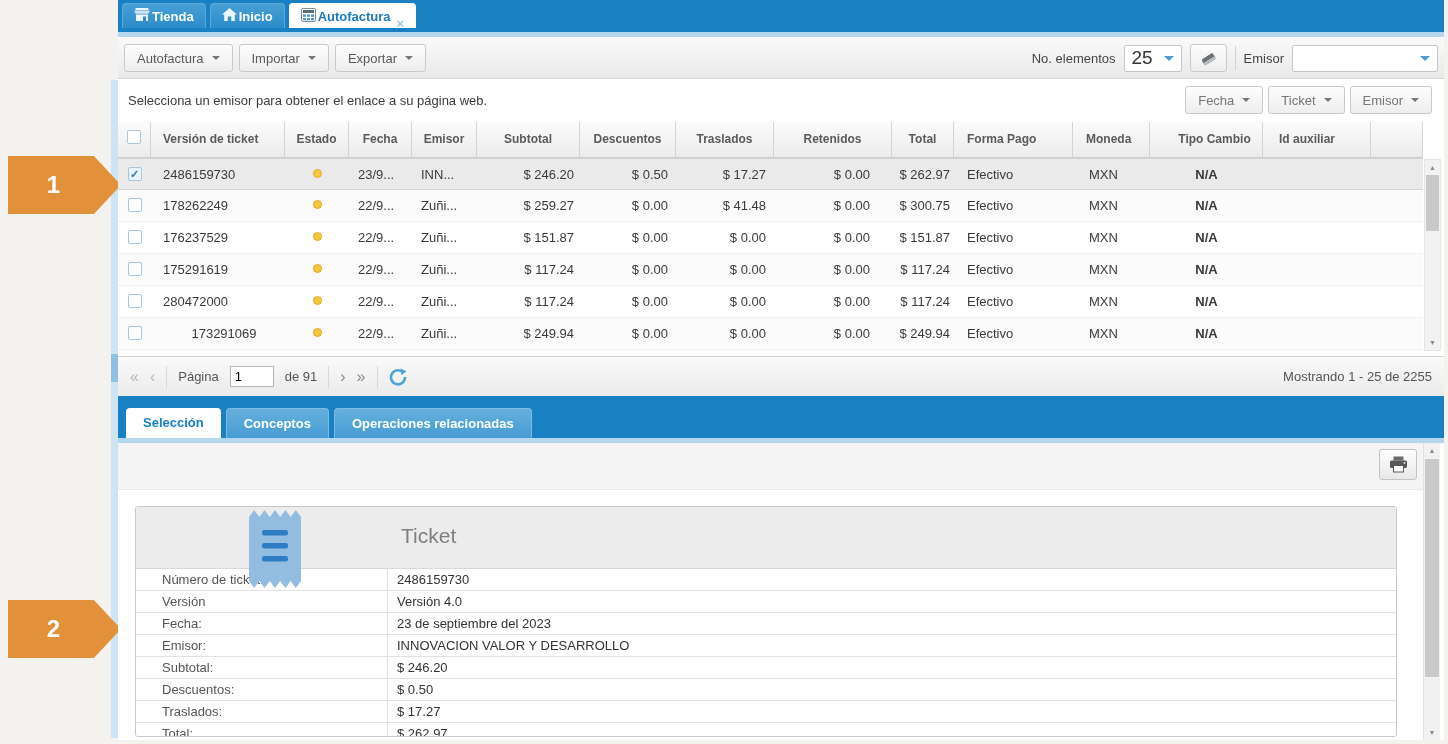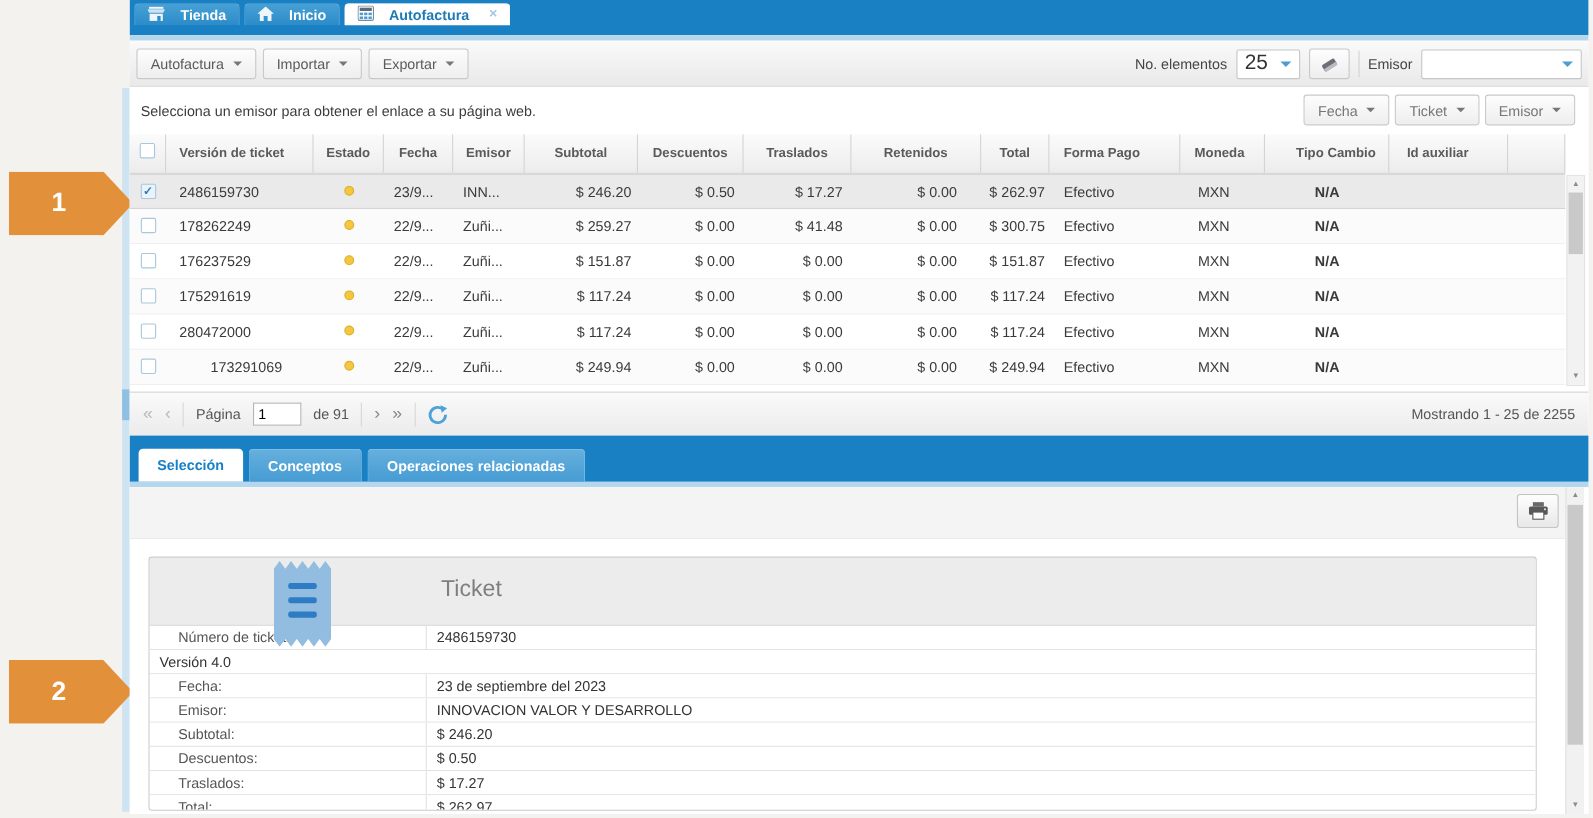--- a/index.html
+++ b/index.html
@@ -3,21 +3,21 @@
 <meta charset="utf-8">
 <style>
   * { margin:0; padding:0; box-sizing:border-box; }
   html,body { width:1448px; height:744px; }
   body { background:#f4f2ee; font-family:"Liberation Sans",sans-serif; position:relative; overflow:hidden; }
 
   .app { position:absolute; left:118px; top:0; width:1326px; height:740px; background:#fff; }
 
   
   .tabbar { position:absolute; left:0; top:0; right:0; height:32px; background:#1a80c4; display:flex; padding-left:4px; gap:4px; }
-  .wtab { margin-top:3px; height:20px; border-radius:4px 4px 0 0; display:flex; align-items:center; gap:14px; padding:0 11px;
+  .wtab { margin-top:3px; height:20px; border-radius:4px 4px 0 0; display:flex; align-items:center; gap:2px; padding:12px 11px;
           font-size:13px; font-weight:bold; color:#fff; background:linear-gradient(#47a0d5,#2b8bc9); border:1px solid #5aa9d9; border-bottom:none; cursor:pointer; }
   .wtab.active { background:#fff; color:#1e7bb8; border-color:#fff; }
   .wtab .close-x { color:#a5c6dc; font-size:13px; font-weight:bold; align-self:flex-start; margin-top:1px; margin-left:4px; line-height:13px; }
   .tabstrip-accent { position:absolute; left:0; top:32px; right:0; height:5px; background:#b5d7ed; }
 
   
   .toolbar { position:absolute; left:0; top:37px; right:0; height:42px; background:linear-gradient(#fafafa,#e9e9e9); border-bottom:1px solid #d5d5d5; }
   .tb-left { position:absolute; left:6px; top:7px; display:flex; gap:6px; }
   .gbtn { height:28px; padding:0 12px; border:1px solid #c9c9c9; border-radius:3px; background:linear-gradient(#fdfdfd,#eee);
           font-size:13px; color:#5a5a5a; display:flex; align-items:center; gap:8px; cursor:pointer; font-family:inherit; }
@@ -402,20 +402,21 @@
         <rect x="13" y="33" width="26" height="5.5" rx="2.2" fill="#2e7cc3"></rect>
         <rect x="13" y="46" width="26" height="5.5" rx="2.2" fill="#2e7cc3"></rect>
       </svg>
       <span class="card-title">Ticket</span>
       <div id="detailFields">
           <div class="drow">
             <div class="dlabel">Número de ticket:</div>
             <div class="dvalue">2486159730</div>
           </div>
           <div class="drow">
+            <div class="dlabel">Versión</div>
             <div class="dvalue">Versión 4.0</div>
           </div>
           <div class="drow">
             <div class="dlabel">Fecha:</div>
             <div class="dvalue">23 de septiembre del 2023</div>
           </div>
           <div class="drow">
             <div class="dlabel">Emisor:</div>
             <div class="dvalue">INNOVACION VALOR Y DESARROLLO</div>
           </div>

